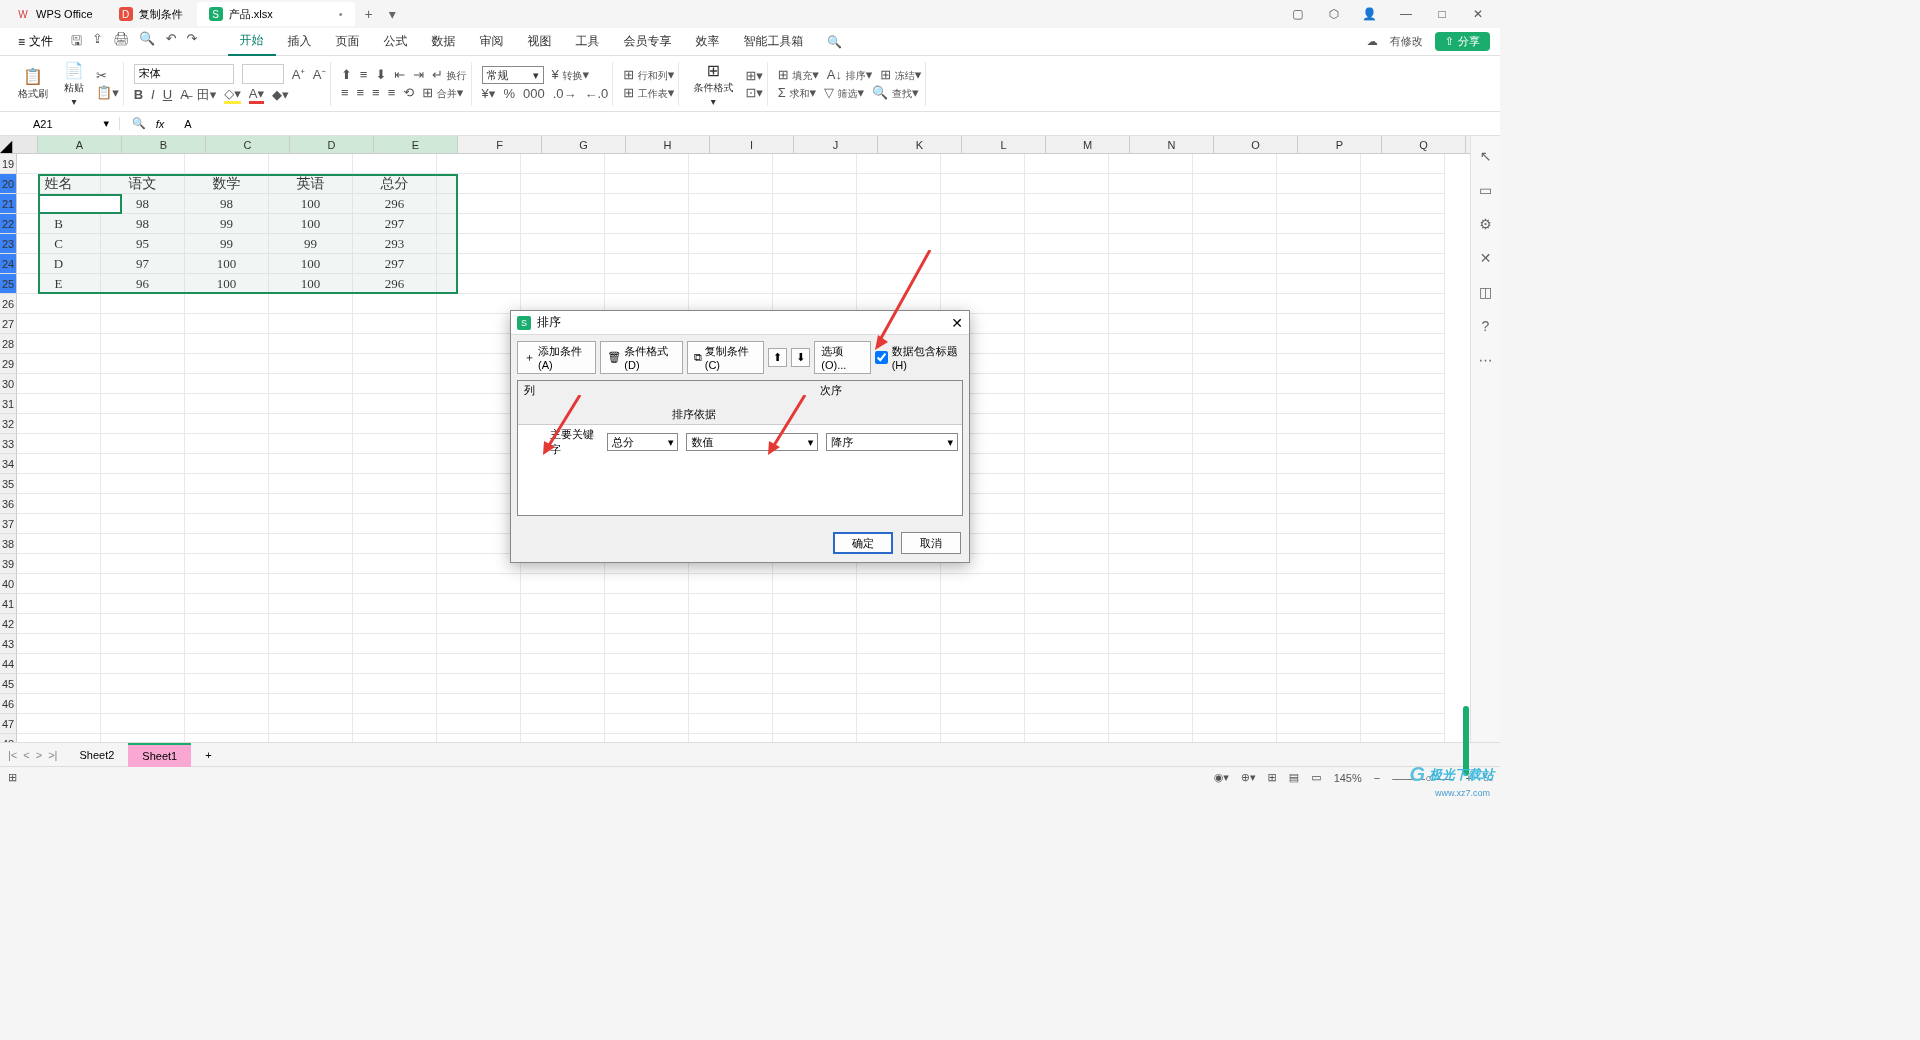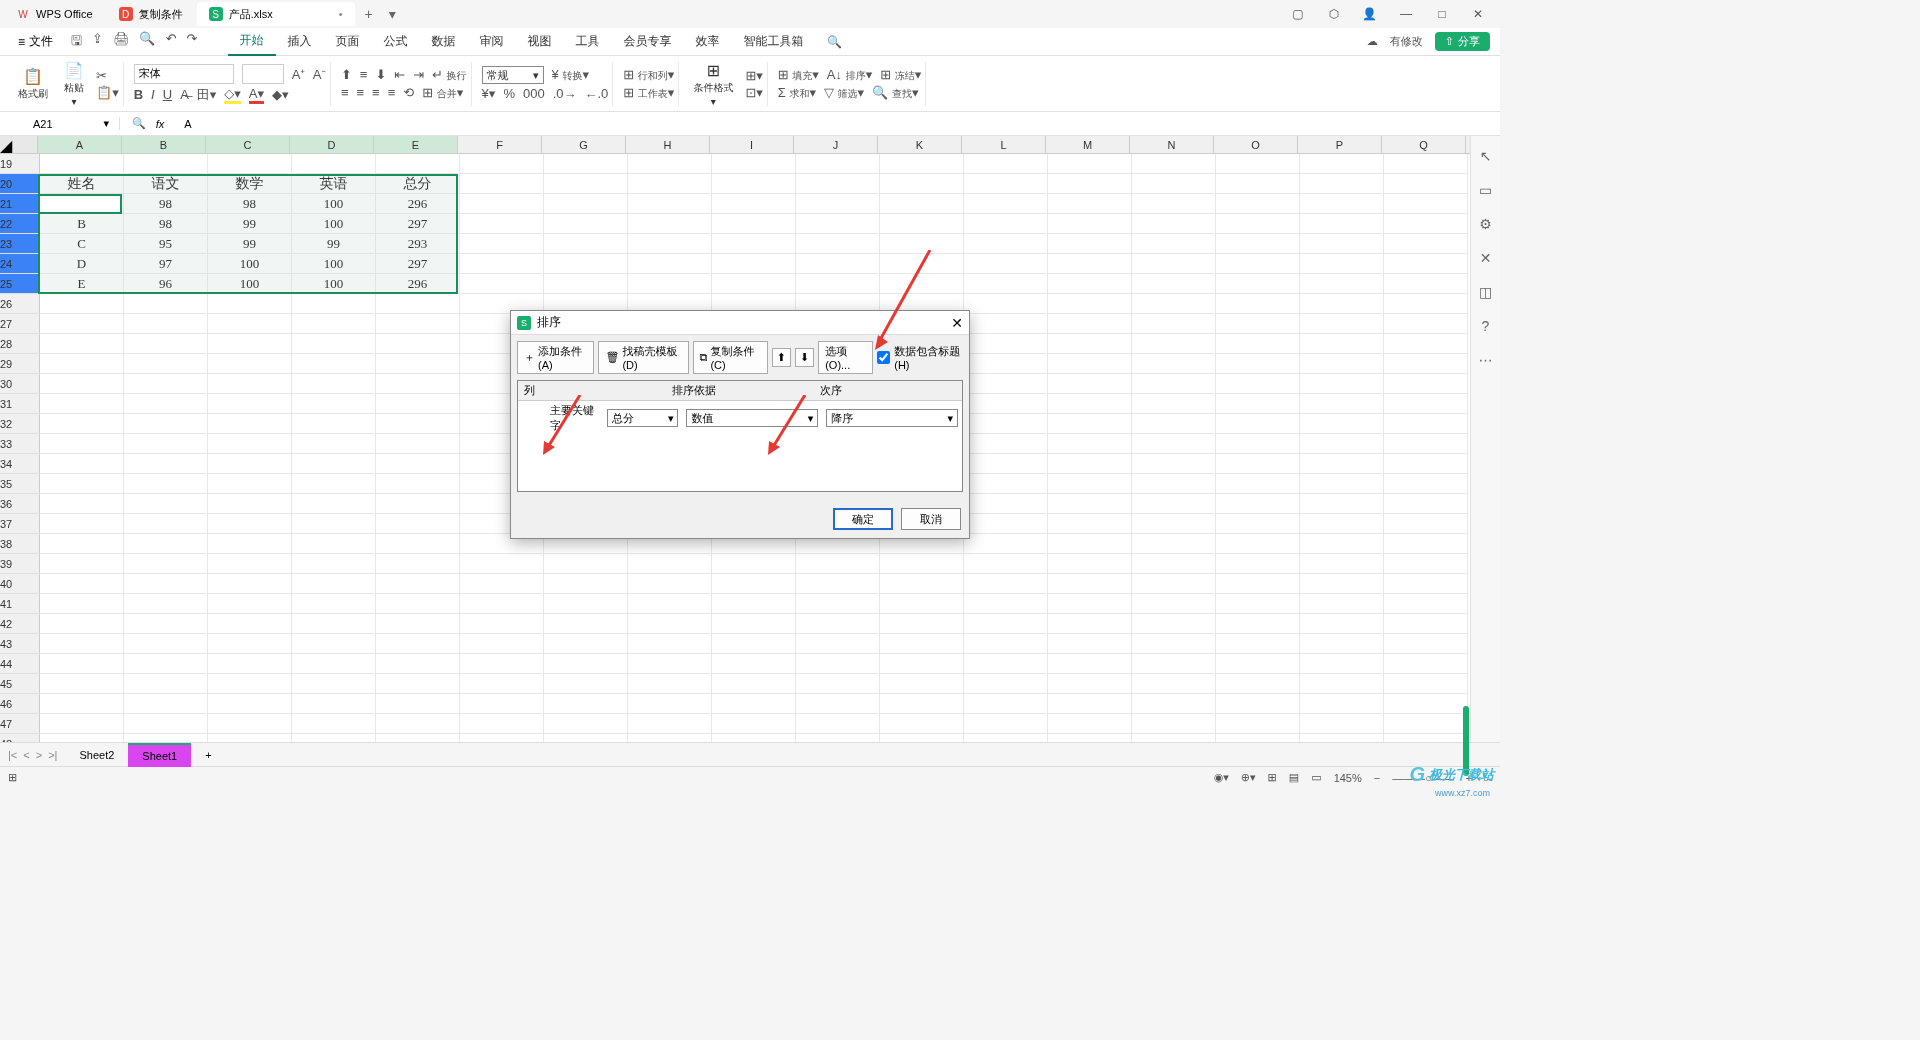--- a/index.html
+++ b/index.html
@@ -45,21 +45,21 @@
 
 
 .sheet-area { position: relative; background: #fff; height: 606px; display: flex; }
 .sheet-grid { flex: 1; overflow: hidden; position: relative; }
 .col-headers { display: flex; height: 18px; background: #f0f0f0; border-bottom: 1px solid #ccc; }
 .corner { width: 38px; border-right: 1px solid #ccc; background: #e8e8e8; }
 .col-h { width: 84px; border-right: 1px solid #ccc; text-align: center; font-size: 11px; line-height: 18px; color: #333; }
 .col-h.sel { background: #d0e8d8; }
 .rows { }
 .row { display: flex; height: 20px; }
-.row-h { width: 40px; border-right: 1px solid #ccc; border-bottom: 1px solid #e0e0e0; background: #f0f0f0; text-align: left; font-size: 11px; line-height: 20px; color: #333; }
+.row-h { width: 17px; border-right: 1px solid #ccc; border-bottom: 1px solid #e0e0e0; background: #f0f0f0; text-align: center; font-size: 11px; line-height: 20px; color: #333; }
 .row-h.sel { background: #3b82f6; }
 .cell { width: 84px; border-right: 1px solid #e8e8e8; border-bottom: 1px solid #e8e8e8; text-align: center; font-size: 13px; line-height: 20px; font-family: "SimSun", serif; }
 .cell.header-cell { font-size: 14px; }
 .selected-range { position: absolute; border: 2px solid #1a8f5a; pointer-events: none; background: rgba(200,220,210,0.25); }
 .active-cell-border { position: absolute; border: 2px solid #1a8f5a; pointer-events: none; }
 
 
 .right-sidebar { width: 30px; background: #f7f7f7; border-left: 1px solid #e0e0e0; display: flex; flex-direction: column; align-items: center; gap: 18px; padding-top: 12px; }
 .right-sidebar span { font-size: 14px; color: #666; }
 
@@ -84,21 +84,21 @@
 .dlg-footer-btn { width: 60px; height: 22px; border: 1px solid #888; background: #fdfdfd; font-size: 11px; }
 .dlg-footer-btn.primary { border: 2px solid #2869c9; }
 
 
 .arrow { position: absolute; pointer-events: none; }
 
 
 .sheet-tabs { height: 24px; background: #f5f5f5; display: flex; align-items: center; border-top: 1px solid #ddd; font-size: 11px; }
 .sheet-nav { padding: 0 8px; display: flex; gap: 6px; color: #888; }
 .sheet-tab { padding: 0 14px; height: 24px; display: flex; align-items: center; }
-.sheet-tab.active { background: #d946ef; border-top: 2px solid #1aad6e; font-weight: 500; }
+.sheet-tab.active { background: #f9a8d4; border-top: 2px solid #1aad6e; font-weight: 500; }
 .status-bar { height: 22px; background: #f5f5f5; display: flex; align-items: center; font-size: 11px; color: #555; padding: 0 8px; border-top: 1px solid #ddd; }
 .status-right { margin-left: auto; display: flex; align-items: center; gap: 12px; }
 
 
 .watermark { position: absolute; right: 6px; bottom: 26px; font-size: 13px; color: #3eb8dc; font-style: italic; font-weight: bold; display: flex; align-items: center; gap: 4px; }
 .watermark-sub { position: absolute; right: 10px; bottom: 14px; font-size: 9px; color: #4a9dd0; }
 
 
 .vscroll { position: absolute; right: 30px; top: 150px; width: 10px; height: 560px; }
 .vscroll-thumb { position: absolute; right: 1px; top: 420px; width: 6px; height: 70px; background: #1aad6e; border-radius: 3px; }
@@ -929,40 +929,40 @@
     <span>排序</span>
     <span class="dialog-close">✕</span>
   </div>
   <div class="dialog-toolbar">
     <div class="dlg-btn">
         <span>＋</span>
         <span>添加条件(A)</span>
       </div>
     <div class="dlg-btn">
         <span>🗑</span>
-        <span>找稿壳模板(D)</span>
+        <span>条件格式(D)</span>
       </div>
     <div class="dlg-btn">
         <span>⧉</span>
         <span>复制条件(C)</span>
       </div>
     <div class="dlg-btn small">⬆</div>
     <div class="dlg-btn small">⬇</div>
     <div class="dlg-btn">
         <span>选项(O)...</span>
       </div>
     <label class="dlg-checkbox">
       <input type="checkbox" checked="" style="">
       <span>数据包含标题(H)</span>
     </label>
   </div>
   <div class="dialog-table">
     <div class="dialog-th">
       <div style="width:148px;">列</div>
-      <div style="width:148px;">排序依据</div>
+      <div style="width:148px;margin-top:24px;">排序依据</div>
       <div style="width:148px;">次序</div>
     </div>
     <div class="dialog-row">
       <div class="dlg-label">主要关键字</div>
       <div style="width:84px;">
           <div class="dlg-select">
             <span>总分</span>
             <span>▾</span>
           </div>
         </div>

